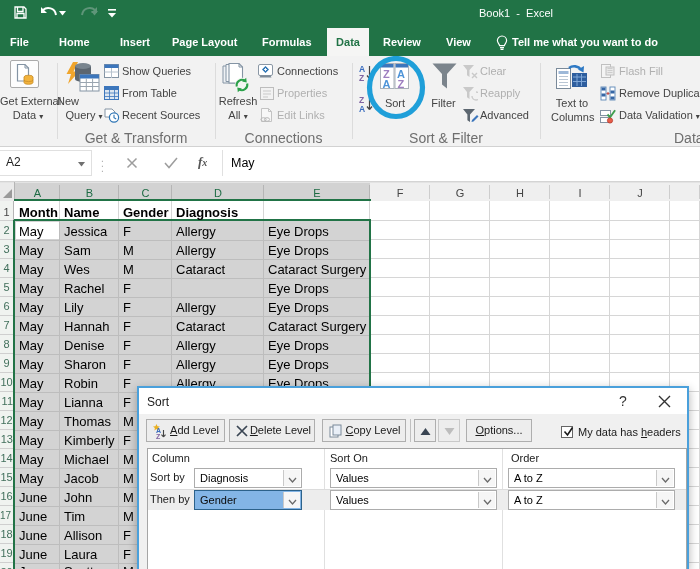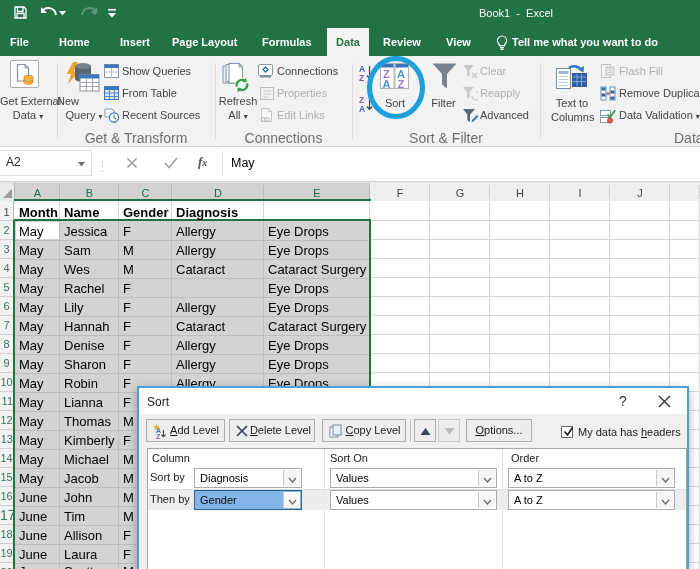--- a/index.html
+++ b/index.html
@@ -371,21 +371,21 @@
  <div class="abs" style="left:0;top:229px;width:13px;height:19px;font-size:11px;line-height:19px;text-align:center;color:#42705c">12</div>
  <div class="abs" style="left:0;top:247px;width:14px;height:1px;background:#cfcfcf"></div>
  <div class="abs" style="left:0;top:248px;width:13px;height:19px;font-size:11px;line-height:19px;text-align:right;color:#42705c">13</div>
  <div class="abs" style="left:0;top:266px;width:14px;height:1px;background:#cfcfcf"></div>
  <div class="abs" style="left:0;top:267px;width:13px;height:19px;font-size:11px;line-height:19px;text-align:center;color:#42705c">14</div>
  <div class="abs" style="left:0;top:285px;width:14px;height:1px;background:#cfcfcf"></div>
  <div class="abs" style="left:0;top:286px;width:13px;height:19px;font-size:11px;line-height:19px;text-align:center;color:#42705c">15</div>
  <div class="abs" style="left:0;top:304px;width:14px;height:1px;background:#cfcfcf"></div>
  <div class="abs" style="left:0;top:305px;width:13px;height:19px;font-size:11px;line-height:19px;text-align:center;color:#42705c">16</div>
  <div class="abs" style="left:0;top:323px;width:14px;height:1px;background:#cfcfcf"></div>
- <div class="abs" style="left:0;top:324px;width:13px;height:19px;font-size:14px;line-height:19px;color:#42705c">17</div>
+ <div class="abs" style="left:0;top:324px;width:13px;height:19px;font-size:10px;line-height:19px;color:#42705c">17</div>
  <div class="abs" style="left:0;top:342px;width:14px;height:1px;background:#cfcfcf"></div>
  <div class="abs" style="left:0;top:343px;width:13px;height:19px;font-size:11px;line-height:19px;text-align:center;color:#42705c">18</div>
  <div class="abs" style="left:0;top:361px;width:14px;height:1px;background:#cfcfcf"></div>
  <div class="abs" style="left:0;top:362px;width:13px;height:19px;font-size:11px;line-height:19px;text-align:center;color:#42705c">19</div>
  <div class="abs" style="left:0;top:380px;width:14px;height:1px;background:#cfcfcf"></div>
  <div class="abs" style="left:0;top:381px;width:13px;height:19px;font-size:11px;line-height:19px;text-align:center;color:#42705c">20</div>
 
  <div class="abs" style="left:13px;top:19px;width:1px;height:19px;background:#b5b5b5"></div>
  <div class="abs" style="left:13px;top:38px;width:2px;height:349px;background:#217346"></div>
  <div class="abs" style="left:14px;top:37px;width:357px;height:2px;background:#217346"></div>

